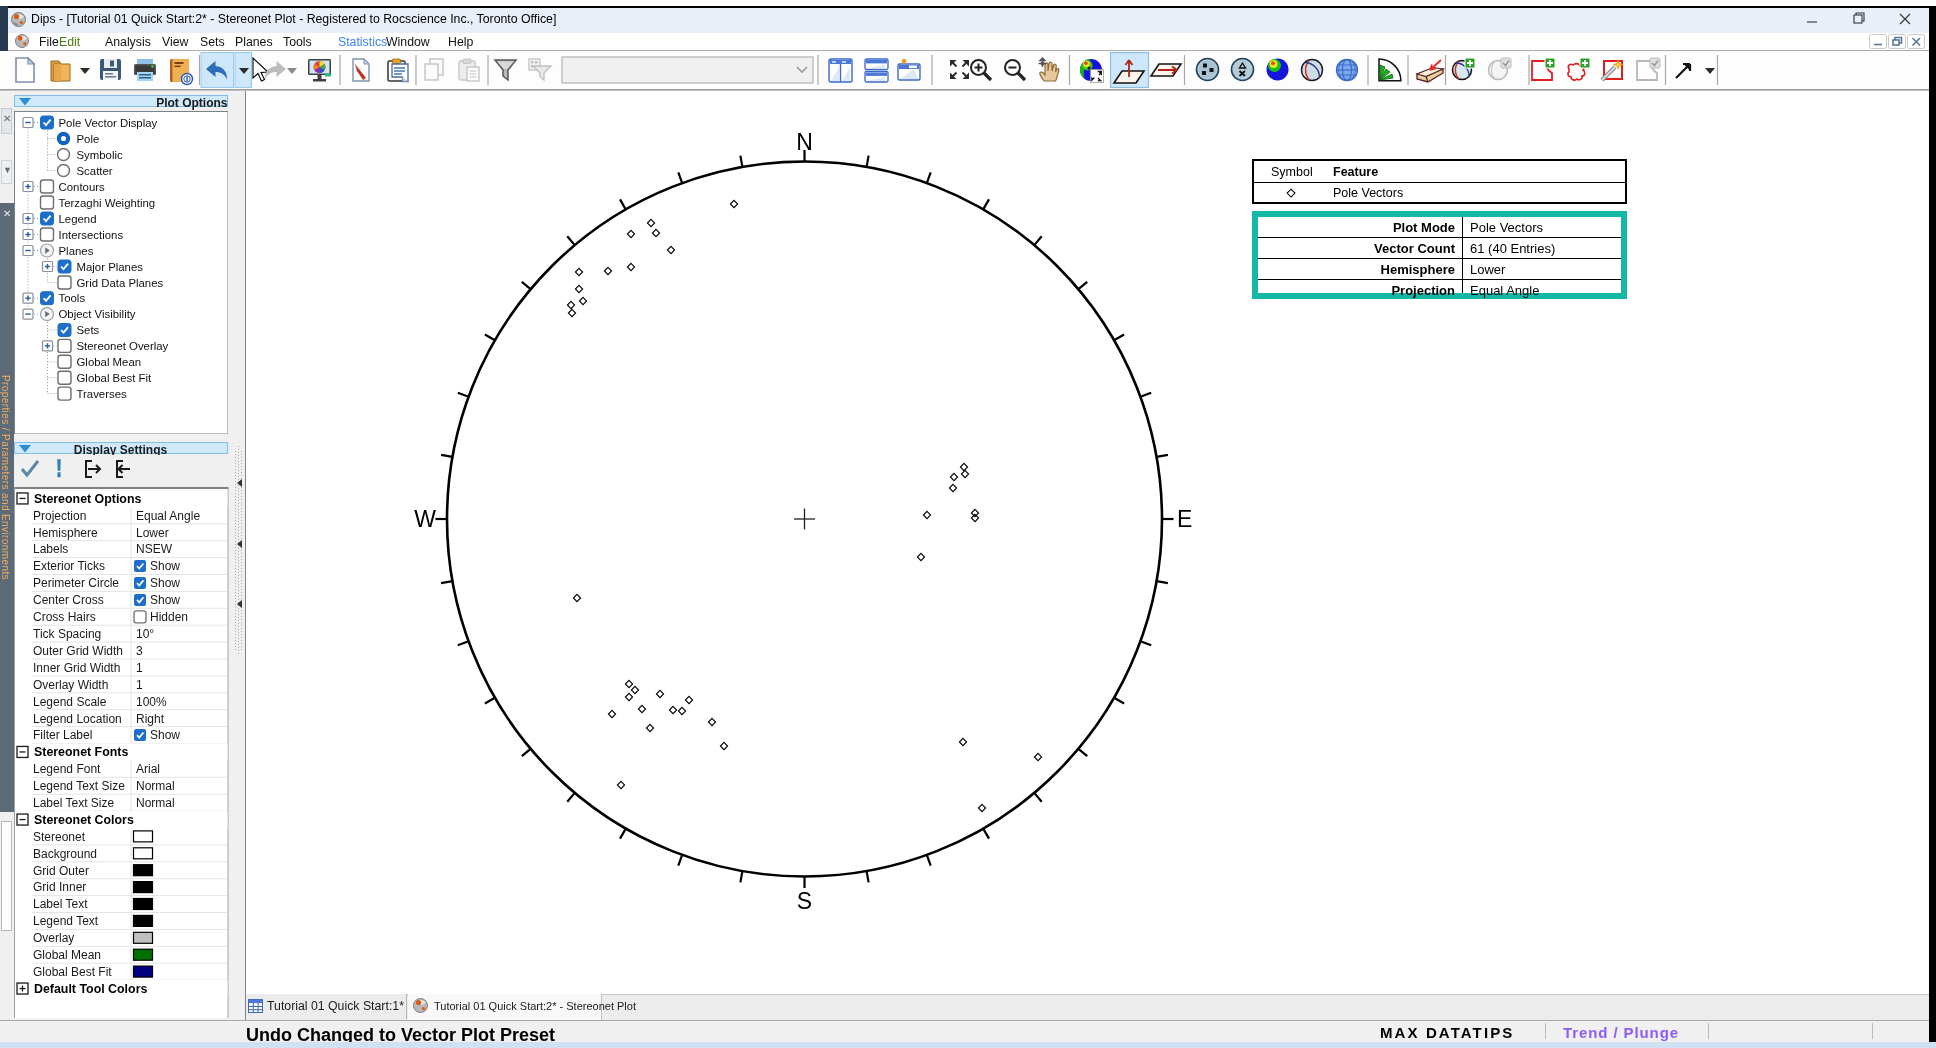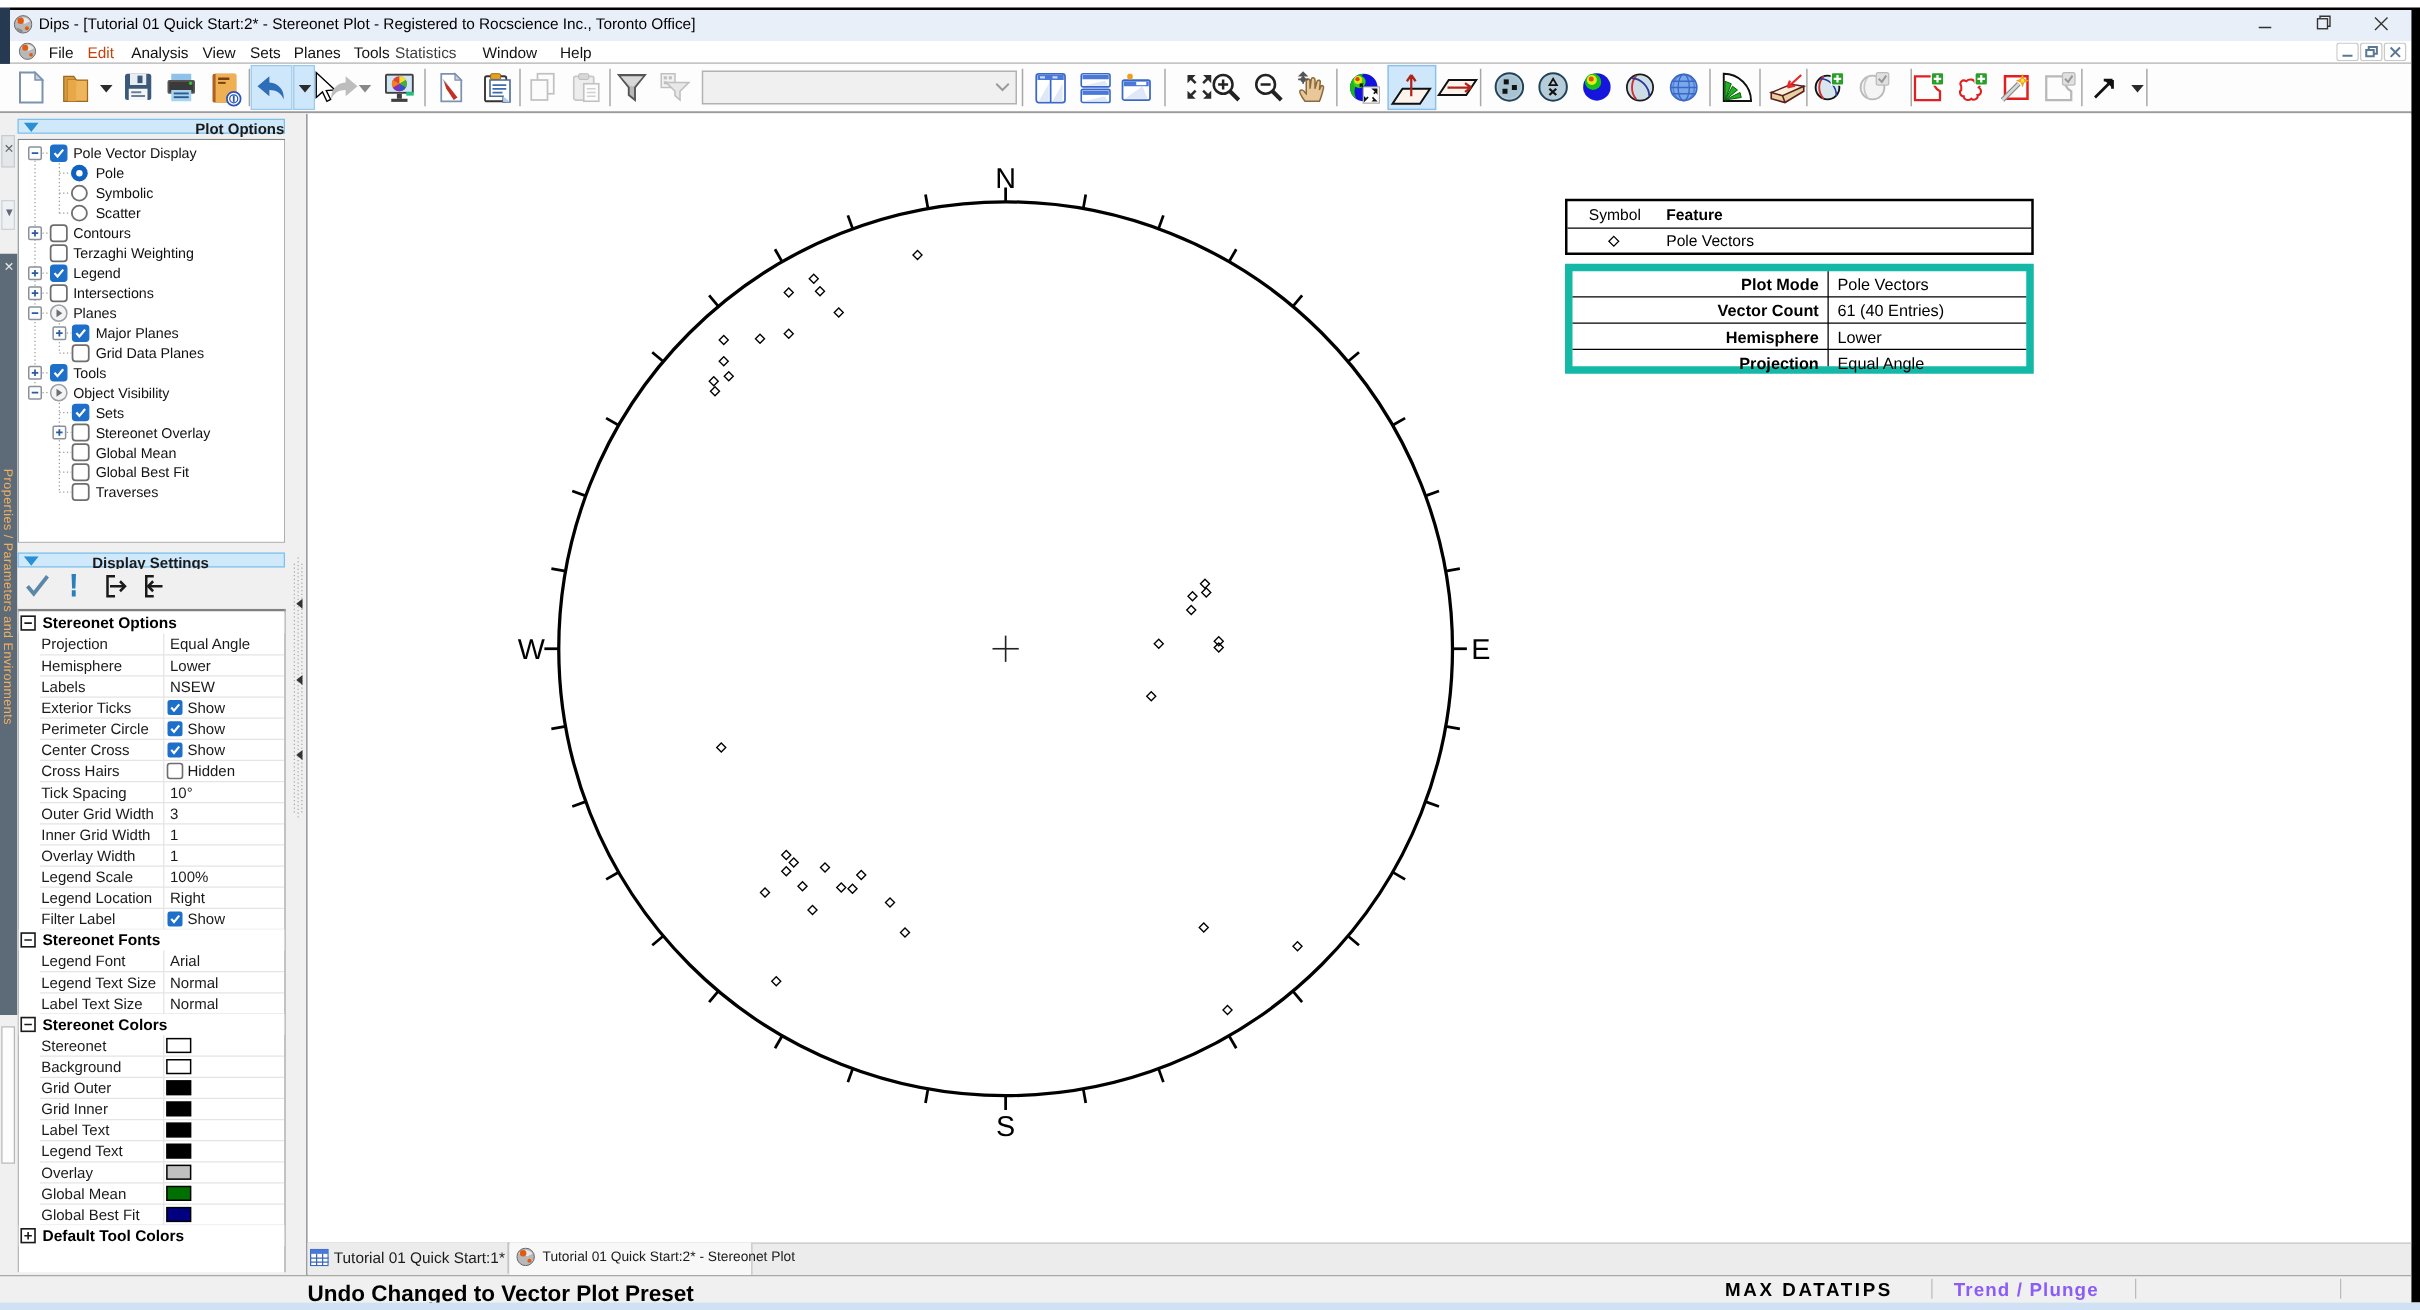--- a/index.html
+++ b/index.html
@@ -36,27 +36,27 @@
 </svg>
 
 <div class="abs" style="left:8px;top:33px;width:1921px;height:17.5px;background:#fff;border-bottom:1px solid #aeaeae"></div>
 <svg class="abs" style="left:15px;top:34px" width="14" height="14" viewBox="0 0 15 15">
  <circle cx="7.5" cy="7.5" r="7" fill="#b8b8b8" stroke="#666" stroke-width="0.8"></circle>
  <path d="M2 5 A6.5 6.5 0 0 1 13 5 L9 7 Z" fill="#e8e8e8"></path>
  <circle cx="5.5" cy="4.5" r="2.6" fill="#e05a10"></circle>
  <circle cx="10.5" cy="10.5" r="1.6" fill="#e05a10"></circle>
 </svg>
 <div class="tl" style="left:39px;top:35px;font-size:12.3px;color:#111">File</div>
-    <div class="tl" style="left:70px;top:35px;font-size:12.3px;color:#c2410c">Edit</div>
+    <div class="tl" style="left:59px;top:35px;font-size:12.3px;color:#4d7c0f">Edit</div>
     <div class="tl" style="left:105px;top:35px;font-size:12.3px;color:#111">Analysis</div>
     <div class="tl" style="left:162px;top:35px;font-size:12.3px;color:#111">View</div>
     <div class="tl" style="left:200px;top:35px;font-size:12.3px;color:#111">Sets</div>
     <div class="tl" style="left:235px;top:35px;font-size:12.3px;color:#111">Planes</div>
     <div class="tl" style="left:283px;top:35px;font-size:12.3px;color:#111">Tools</div>
-    <div class="tl" style="left:316px;top:35px;font-size:12.3px;color:#404040">Statistics</div>
+    <div class="tl" style="left:338px;top:35px;font-size:12.3px;color:#3b82f6">Statistics</div>
     <div class="tl" style="left:386px;top:35px;font-size:12.3px;color:#111">Window</div>
     <div class="tl" style="left:448px;top:35px;font-size:12.3px;color:#111">Help</div>
 <svg class="abs" style="left:1869px;top:34px" width="58" height="15" viewBox="0 0 58 15">
  <g fill="#fff" stroke="#c9c9c9">
         <rect x="0.5" y="0.5" width="17" height="14" rx="2"></rect>
         <rect x="19.5" y="0.5" width="17" height="14" rx="2"></rect>
         <rect x="38.5" y="0.5" width="17" height="14" rx="2"></rect>
       </g>
  <g stroke="#5a7894" stroke-width="1.6" fill="none">
   <line x1="5" y1="10.5" x2="13" y2="10.5"></line>

